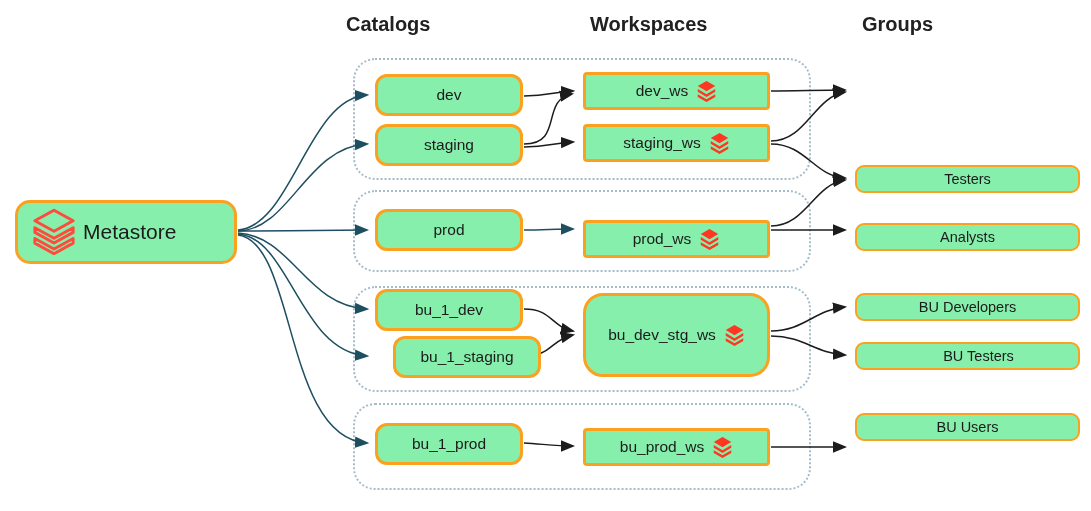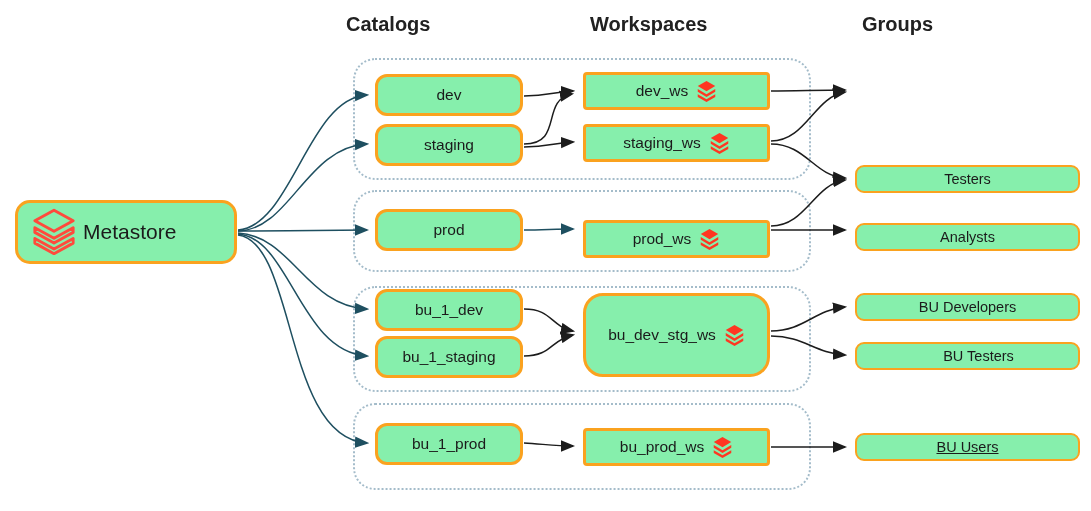--- a/index.html
+++ b/index.html
@@ -34,41 +34,41 @@
     left:15px; top:200px; width:222px; height:64px; border-radius:15px;
     justify-content:flex-start; padding-left:13px; gap:6px;
   }
   .metastore-box .label { font-size:21px; }
 
   .catalog-box { left:375px; width:148px; height:42px; border-radius:12px; font-size:15.5px; }
   #cat-dev          { top:74px;  }
   #cat-staging      { top:124px; }
   #cat-prod         { top:209px; }
   #cat-bu-1-dev     { top:289px; }
-  #cat-bu-1-staging { top:336px; }
+  #cat-bu-1-staging { top:336px;margin-left:18px; }
   #cat-bu-1-prod    { top:423px; }
 
   .workspace-box { left:583px; width:187px; height:38px; border-radius:4px; font-size:15.5px; gap:8px; }
   #ws-dev     { top:72px;  }
   #ws-staging { top:124px;text-align:center; }
   #ws-prod    { top:220px; }
   #ws-bu-dev-stg { top:293px; height:84px; border-radius:20px; }
   #ws-bu-prod { top:428px; }
   .ws-icon { flex:0 0 auto; margin-top:1px; }
 
   .group-box {
     left:855px; width:225px; height:28px; border-radius:9px;
     border-width:2.5px; font-size:14.5px;
   }
   #grp-developers    { top:76px;  }
   #grp-testers       { top:165px; }
   #grp-analysts      { top:215px;margin-top:8px; }
   #grp-bu-developers { top:293px; }
   #grp-bu-testers    { top:342px;padding-left:22px; }
-  #grp-bu-users      { top:433px;text-decoration:underline; }
+  #grp-bu-users      { top:413px; }
 
   .label { white-space:nowrap; }
 </style>
 </head>
 <body>
 
 <div id="canvas">
 
   <svg id="edges" viewBox="0 0 1091 511" xmlns="http://www.w3.org/2000/svg">
     <defs>

